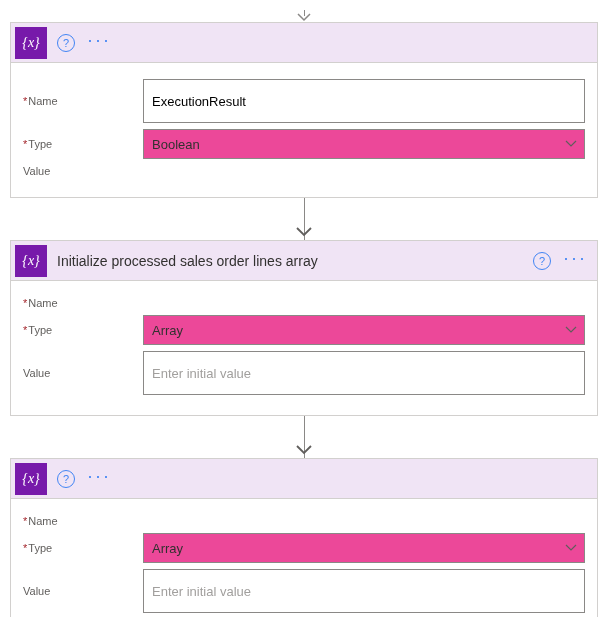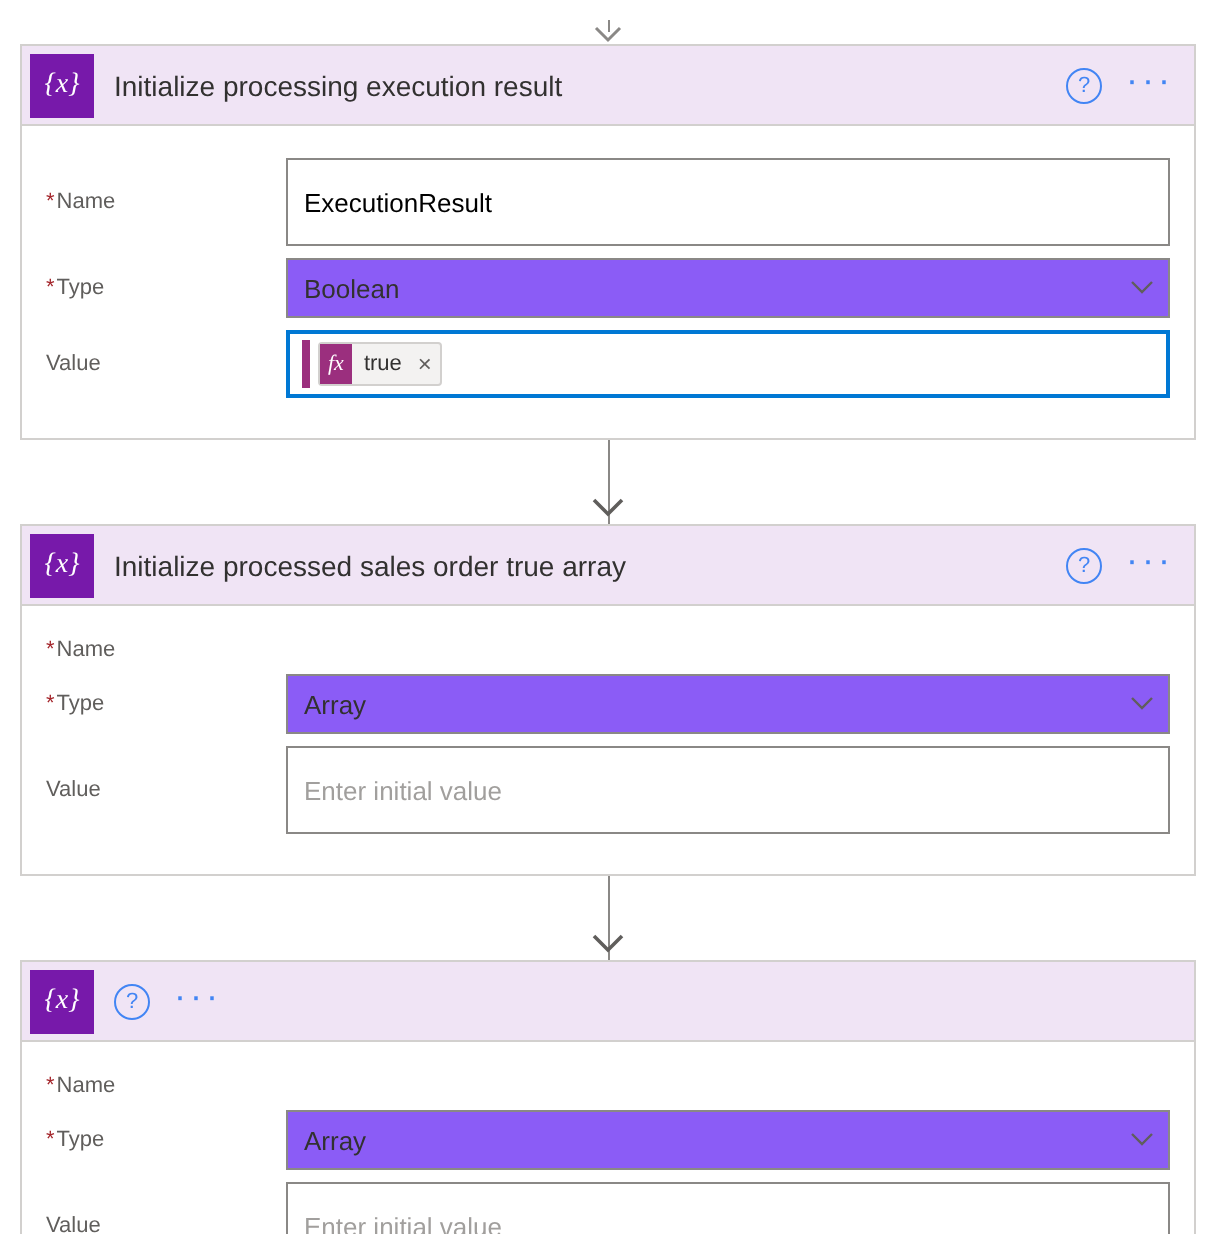--- a/index.html
+++ b/index.html
@@ -124,21 +124,21 @@
     flex: 1;
     position: relative;
   }
   .select-box {
     height: 30px;
     border: 1px solid #8a8886;
     padding: 0 28px 0 8px;
     font-size: 13px;
     display: flex;
     align-items: center;
-    background: #8b5cf6;
+    background: #ec4899;
     cursor: pointer;
   }
   .select-chevron {
     position: absolute;
     right: 8px;
     top: 50%;
     transform: translateY(-50%);
     pointer-events: none;
   }
   .value-active {
@@ -196,21 +196,20 @@
         <path d="M2 1 L8 7 L14 1" stroke="#8a8886" stroke-width="1.5" fill="none"></path>
       </svg>
     </div>
   </div>
 
   <div class="card">
     <div class="card-header">
       <div class="header-icon">
         <span class="header-icon-text">{x}</span>
       </div>
-      <div class="header-title">Initialize processing execution result</div>
       <div class="help-icon">?</div>
       <div class="ellipsis">···</div>
     </div>
     <div class="card-body">
       <div class="field-row">
         <div class="field-label"><span class="req">*</span><span>Name</span></div>
         <input class="text-input" type="text" value="ExecutionResult" style="">
       </div>
       <div class="field-row">
         <div class="field-label"><span class="req">*</span><span>Type</span></div>
@@ -218,47 +217,39 @@
           <div class="select-box">
               <span>Boolean</span>
             </div>
           <svg class="select-chevron" width="12" height="8" viewBox="0 0 12 8">
             <path d="M1 1 L6 6 L11 1" stroke="#605e5c" stroke-width="1.2" fill="none"></path>
           </svg>
         </div>
       </div>
       <div class="field-row">
         <div class="field-label"><span>Value</span></div>
-        <div class="value-active">
-          <div class="accent-bar"></div>
-          <div class="token">
-            <span class="token-fx">fx</span>
-            <span>true</span>
-            <span class="token-close">×</span>
-          </div>
-        </div>
       </div>
     </div>
   </div>
 
   <div class="arrow-segment">
     <div class="arrow-line"></div>
     <div class="arrow-head">
       <svg class="arrow-svg" width="18" height="12" viewBox="0 0 18 12">
         <path d="M2 2 L9 9 L16 2" stroke="#605e5c" stroke-width="1.8" fill="none"></path>
       </svg>
     </div>
   </div>
 
   <div class="card">
     <div class="card-header">
       <div class="header-icon">
         <span class="header-icon-text">{x}</span>
       </div>
-      <div class="header-title">Initialize processed sales order true array</div>
+      <div class="header-title">Initialize processed sales order lines array</div>
       <div class="help-icon">?</div>
       <div class="ellipsis">···</div>
     </div>
     <div class="card-body">
       <div class="field-row">
         <div class="field-label"><span class="req">*</span><span>Name</span></div>
       </div>
       <div class="field-row">
         <div class="field-label"><span class="req">*</span><span>Type</span></div>
         <div class="select-wrap">

